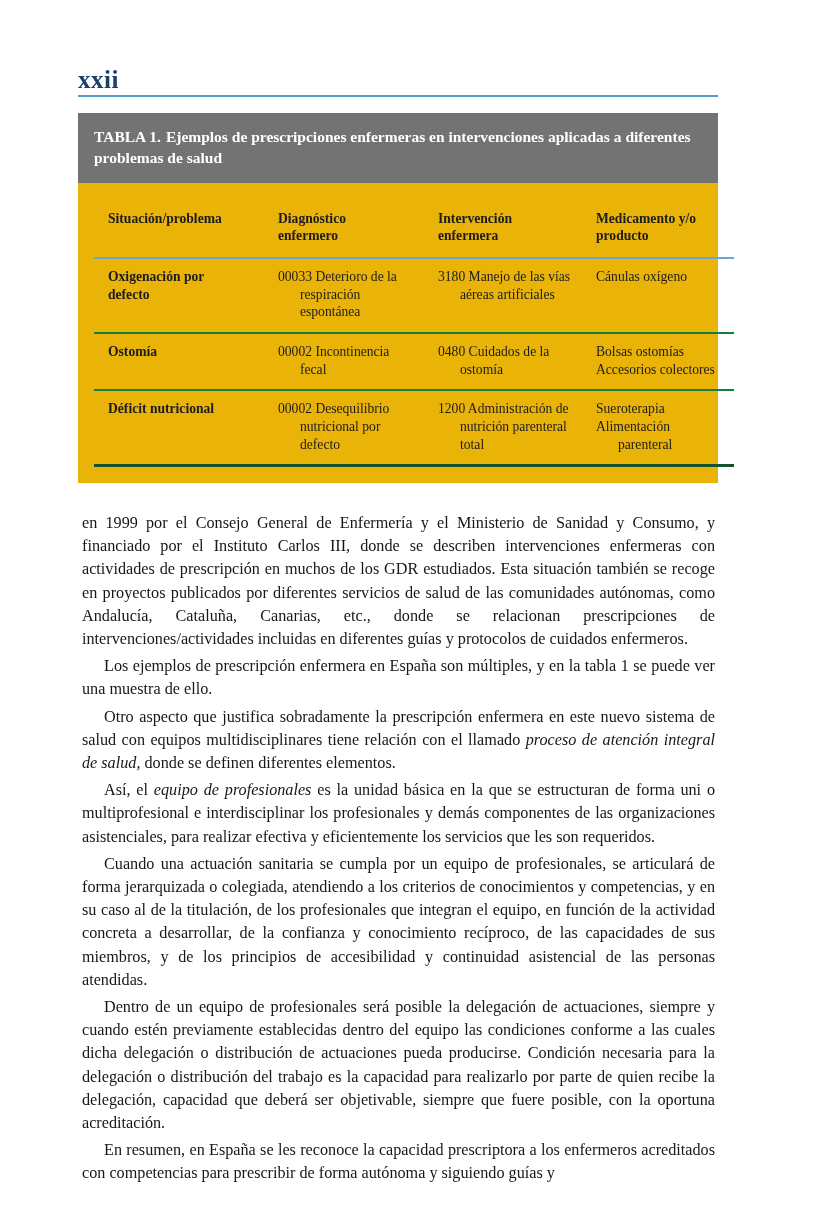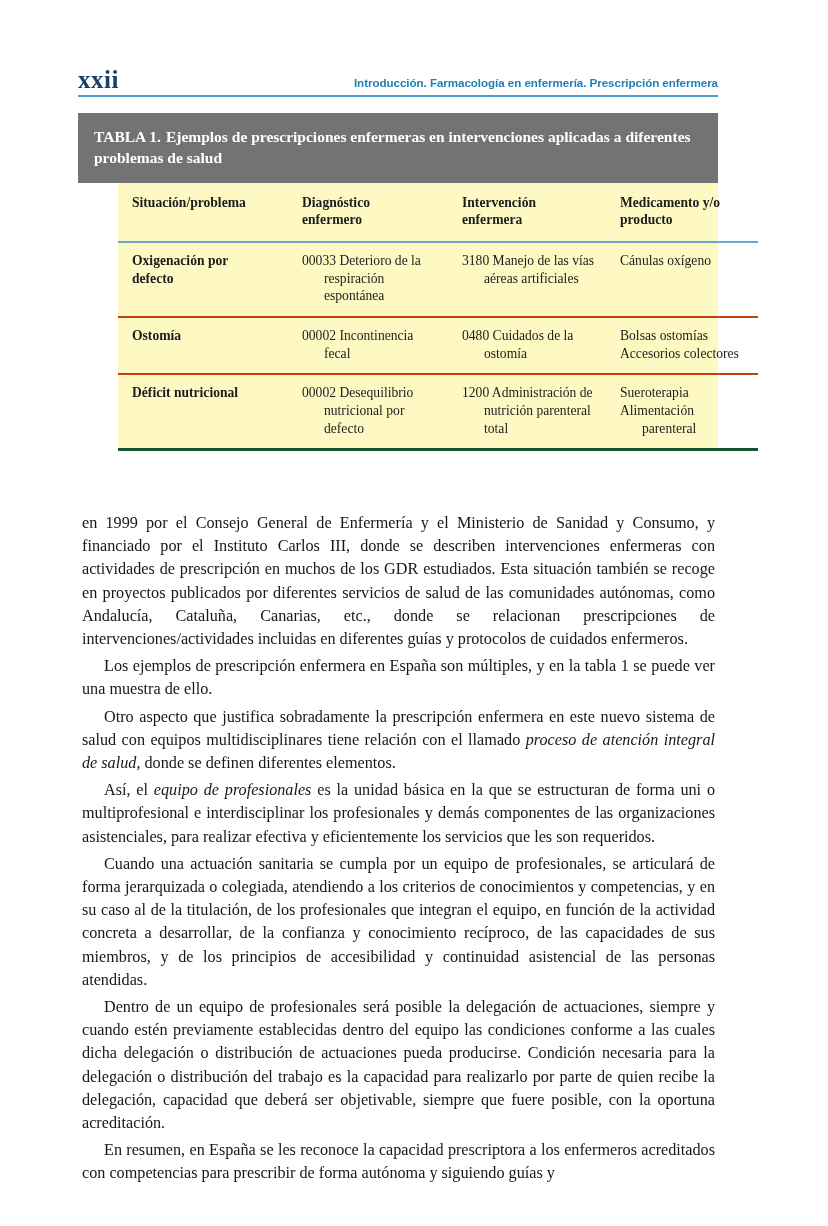--- a/index.html
+++ b/index.html
@@ -71,23 +71,22 @@
     background: #737373;
     color: #ffffff;
     padding: 13px 16px 14px 16px;
     font-size: 15.5px;
     font-weight: bold;
     line-height: 1.38;
   }
   .tbl-caption .cap-num { margin-right: 5px; }
 
   .tbl-body {
-    background: #fef9c3;
-    padding: 0;
-    margin-left: 40px;
+    background: #eab308;
+    padding: 16px;
   }
 
   table.data {
     width: 100%;
     border-collapse: collapse;
     table-layout: fixed;
   }
   table.data th,
   table.data td {
     vertical-align: top;
@@ -96,21 +95,21 @@
     line-height: 1.30;
     padding: 0;
   }
   table.data th {
     font-weight: bold;
     padding: 11px 10px 12px 14px;
     border-bottom: 2.5px solid #6aa8d0;
   }
   table.data td {
     padding: 9px 10px 11px 14px;
-    border-bottom: 2px solid #c2410c;
+    border-bottom: 2px solid #15803d;
   }
   table.data tr.last-row td {
     border-bottom: 3px solid #14532d;
     padding-bottom: 11px;
   }
   td.c0 { font-weight: bold; }
 
   
   .hang {
     padding-left: 22px;
@@ -146,21 +145,20 @@
     font-style: italic;
   }
 </style>
 </head>
 <body>
 
 <div class="page">
 
   <div class="runhead">
     <div class="folio">xxii</div>
-    <div class="runhead-title">Introducción. Farmacología en enfermería. Prescripción enfermera</div>
   </div>
   <div class="runhead-rule"></div>
 
   <div class="table-wrap">
 
     <div class="tbl-caption">
       <span class="cap-num">TABLA 1.</span><span>Ejemplos de prescripciones enfermeras en intervenciones aplicadas a diferentes problemas de salud</span>
     </div>
 
     <div class="tbl-body">

